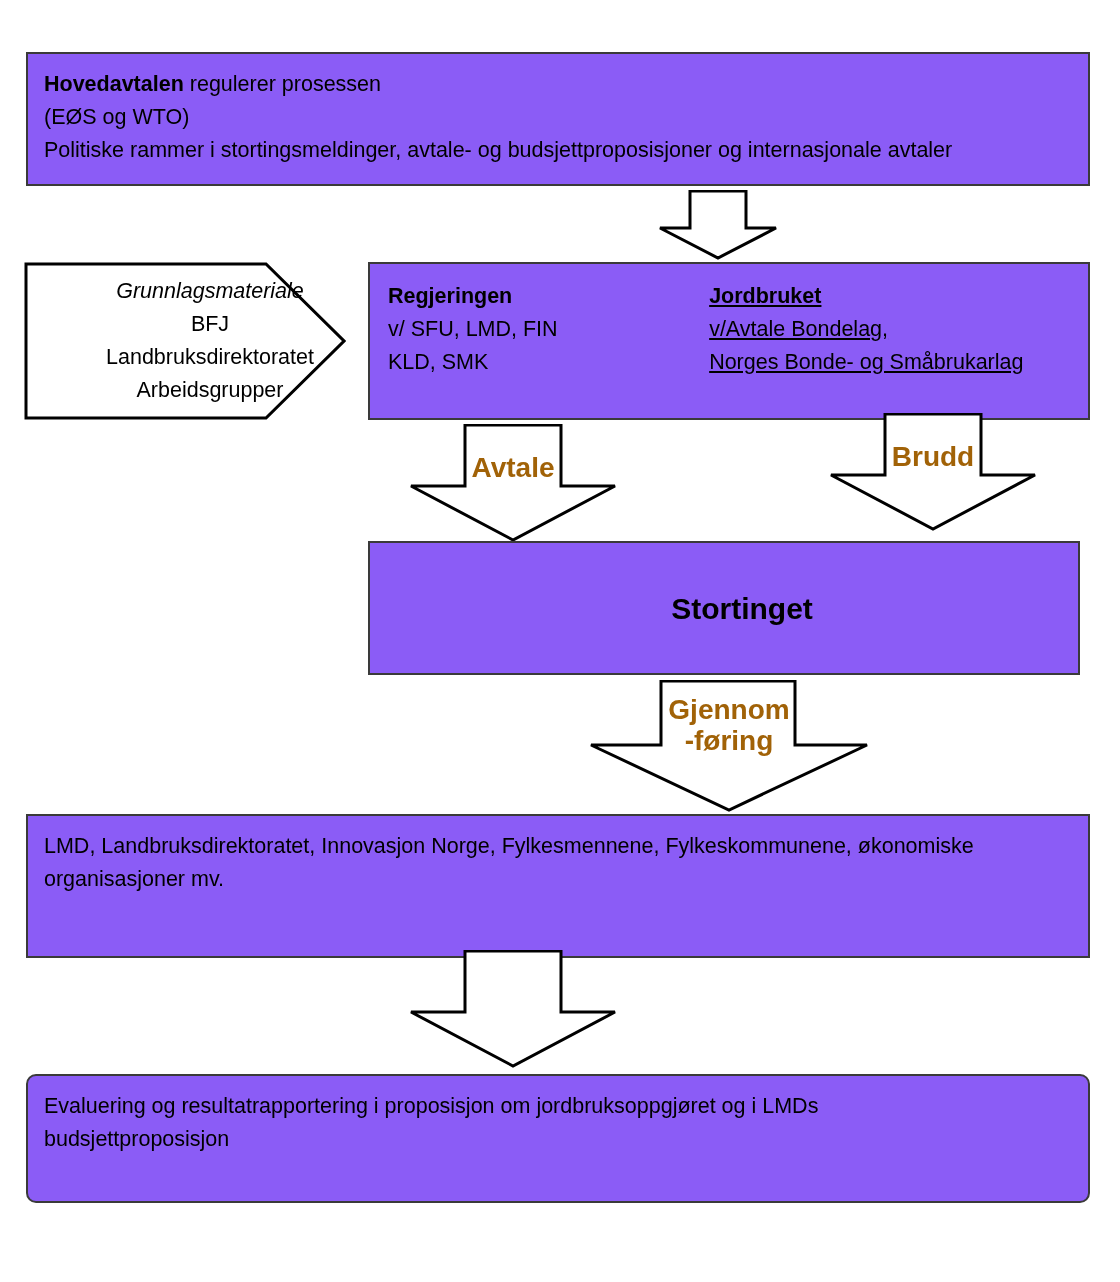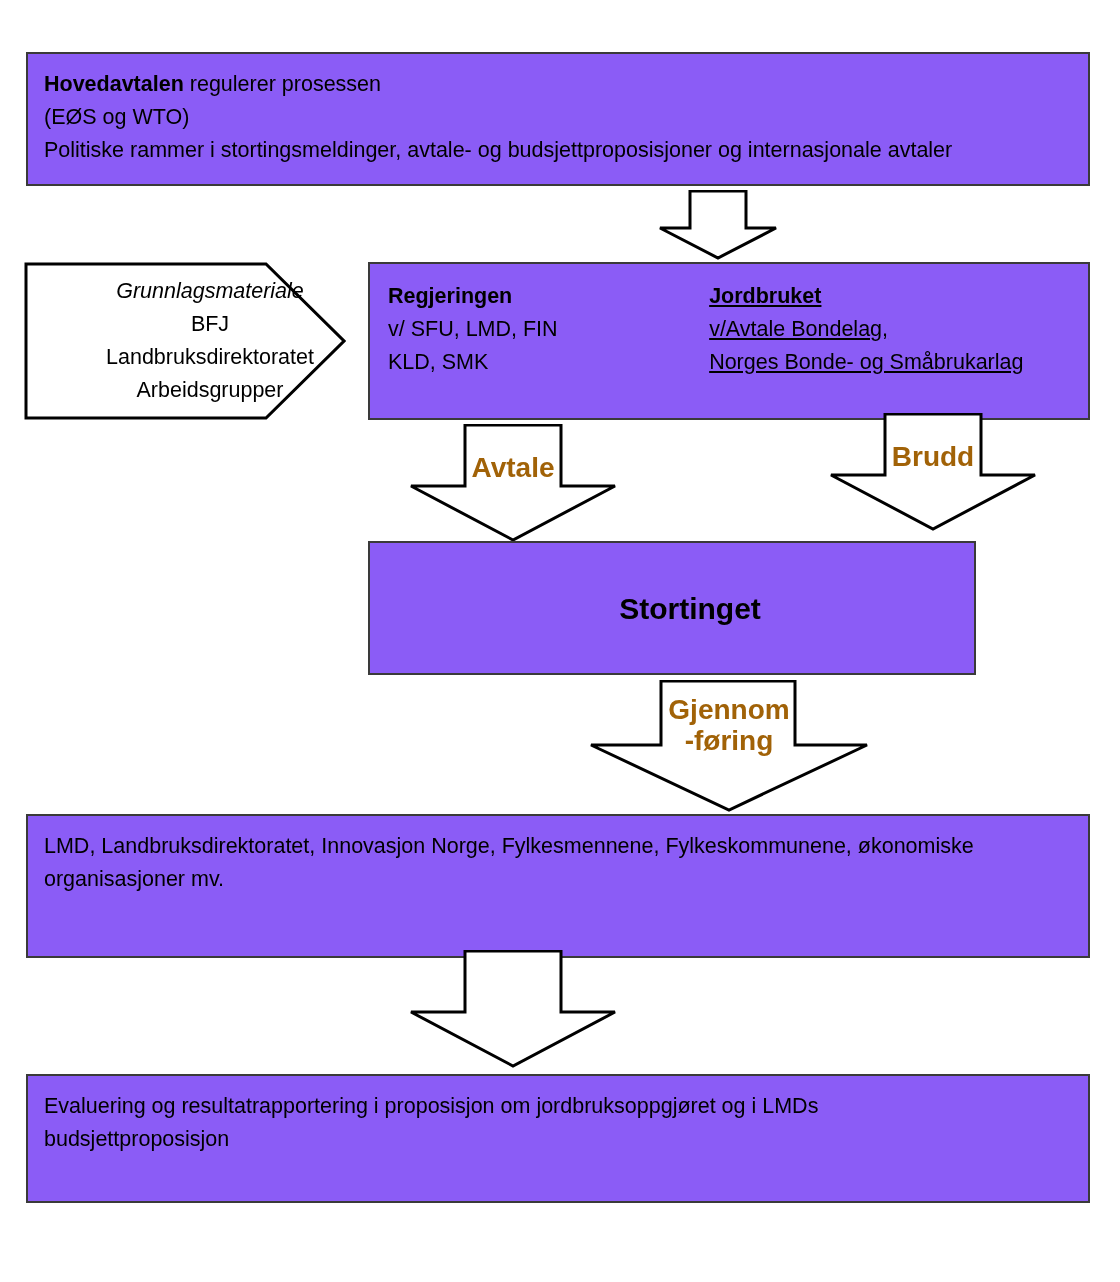--- a/index.html
+++ b/index.html
@@ -65,35 +65,35 @@
   #box-parties .cols {
     display: flex;
     padding: 16px 0 0 18px;
     gap: 37px;
   }
   #box-parties .col-regjeringen { width: 300px; }
   #box-parties .col-jordbruket  { width: 400px; text-decoration: underline; }
 
   
   #box-stortinget {
-    left: 368px; top: 541px; width: 608px; height: 134px;
+    left: 368px; top: 541px; width: 712px; height: 134px;
     display: flex; align-items: center; justify-content: center; padding-left: 36px;
   }
   #box-stortinget .title {
     font-size: 30px; font-weight: bold;
   }
 
   
   #box-implementers {
     left: 26px; top: 814px; width: 1064px; height: 144px;
   }
 
   
   #box-evaluation {
-    left: 26px; top: 1074px; width: 1064px; height: 129px;
+    left: 26px; top: 1074px; width: 1064px; height: 129px; border-radius: 10px;
   }
 
   
   .arrow {
     position: absolute;
   }
   .arrow svg { display: block; }
   .arrow-label {
     position: absolute;
     width: 100%;

